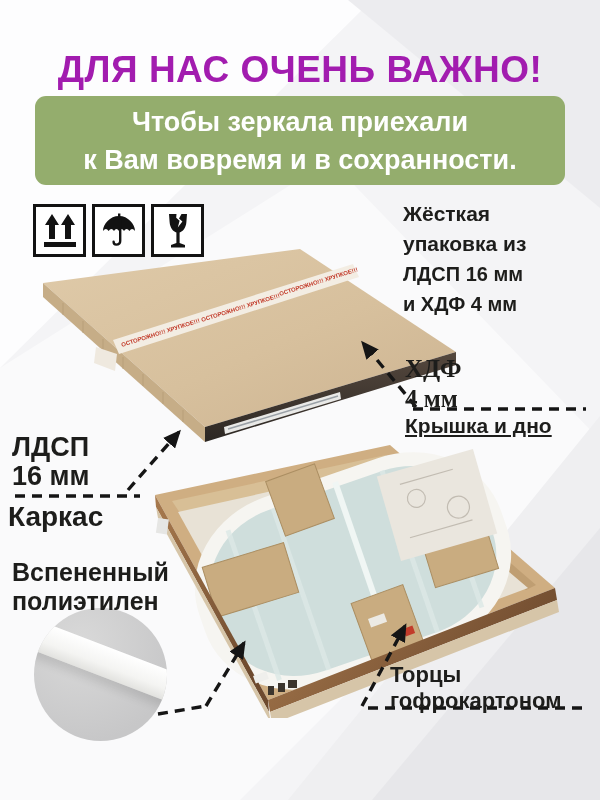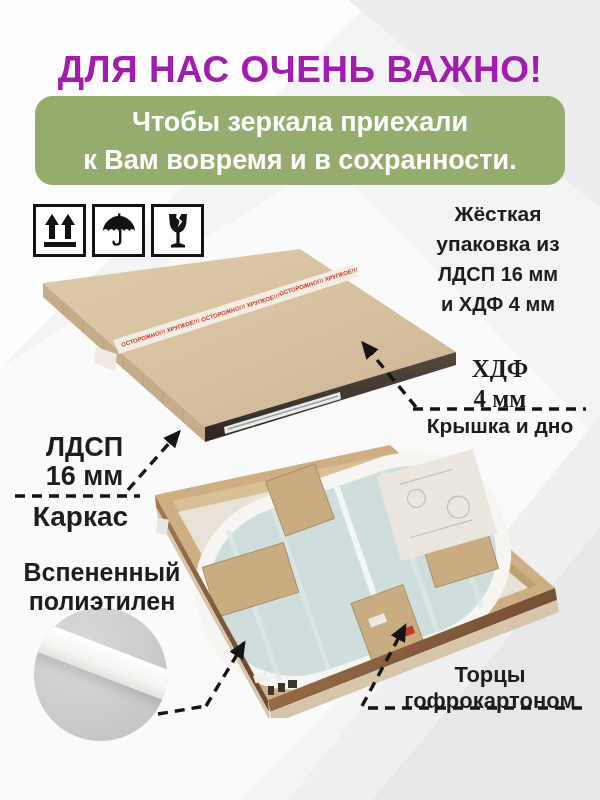--- a/index.html
+++ b/index.html
@@ -15,37 +15,37 @@
   .bg .tri2{background:#ececef;clip-path:polygon(58% 0,100% 0,100% 26%);}
   .bg .tri3{background:#fafafb;clip-path:polygon(0 46%,55% 20%,100% 55%,40% 100%,0 100%);}
   .bg .swath1{background:#efeff1;clip-path:polygon(100% 52%,100% 100%,48% 100%);}
   .bg .swath2{background:#e7e7ea;clip-path:polygon(100% 66%,100% 100%,62% 100%);}
 
   .page-title{
     position:absolute;top:49px;left:0;right:0;text-align:center;
     font-size:37px;font-weight:bold;letter-spacing:.5px;color:#a21caf;z-index:6;
   }
   .banner{
-    position:absolute;top:96px;left:35px;width:530px;height:89px;border-radius:18px;
+    position:absolute;top:96px;left:35px;width:530px;height:89px;border-radius:11px;
     background:#94ad6d;z-index:6;display:flex;flex-direction:column;justify-content:center;
     text-align:center;color:#fff;font-size:27px;font-weight:bold;line-height:38px;
   }
   .icon-row{position:absolute;top:204px;left:33px;display:flex;gap:6px;z-index:6;}
   .icon-box{
     width:47px;height:47px;background:#fff;border:3.5px solid #121212;
     display:flex;align-items:center;justify-content:center;
   }
   .icon-box svg{width:40px;height:40px;display:block;}
 
-  .label{position:absolute;z-index:6;text-align:center;font-weight:bold;}
+  .label{position:absolute;z-index:6;text-align:left;font-weight:bold;}
   .lbl-rigid{top:199px;left:403px;width:190px;line-height:30px;}
   .lbl-rigid .s{font-size:21px;}
   .lbl-rigid .b{font-size:20px;}
   .lbl-hdf{top:354px;left:405px;width:190px;line-height:30px;font-size:25px;font-family:Liberation Serif, serif;}
-  .lbl-hdf-cap{top:414px;left:405px;width:190px;font-size:21px;}
+  .lbl-hdf-cap{top:414px;left:405px;width:190px;font-size:21px;text-decoration:underline;}
   .lbl-ldsp{top:433px;left:12px;width:145px;line-height:29px;font-size:27px;}
   .lbl-ldsp-cap{top:501px;left:8px;width:145px;font-size:28px;}
   .lbl-foam{top:558px;left:12px;width:180px;line-height:29px;font-size:25px;}
   .lbl-edges{top:662px;left:390px;width:200px;line-height:26px;font-size:22px;}
 
   .photo{position:absolute;z-index:2;}
   .arrows{position:absolute;left:0;top:0;z-index:4;pointer-events:none;}
 
   .foam-circle{
     position:absolute;left:34px;top:608px;width:133px;height:133px;border-radius:50%;

